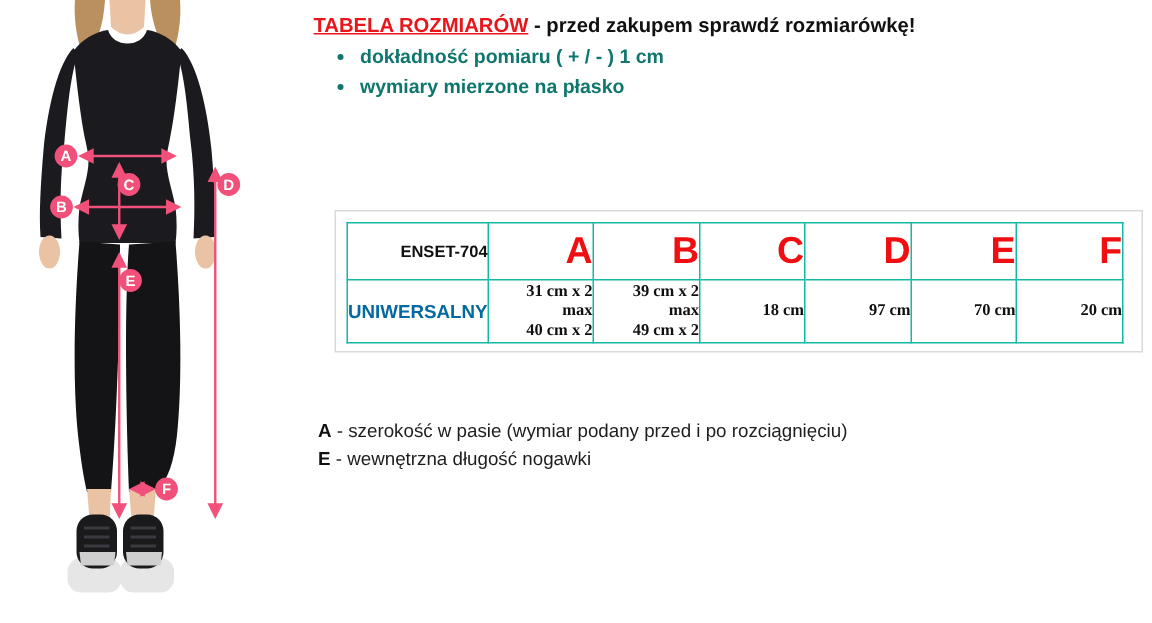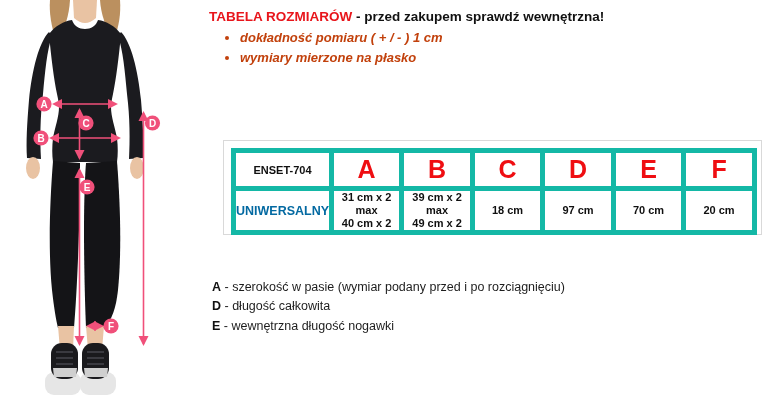--- a/index.html
+++ b/index.html
@@ -6,34 +6,34 @@
   .canvas {
     position:relative; width:768px; height:415px; background:#ffffff;
     font-family:"Liberation Sans", sans-serif; overflow:hidden;
   }
 
   
   .figure-wrap { position:absolute; left:0; top:0; width:205px; height:415px; }
 
   
   .title { position:absolute; left:209px; top:9px; font-size:13.5px; font-weight:bold; color:#111; white-space:nowrap; }
-  .title .red { color:#e8151b; }
-  .bullets { position:absolute; left:212px; top:28px; margin:0; padding-left:28px; font-size:13px; font-weight:bold; color:#c2410c;font-style:italic; }
+  .title .red { color:#e8151b; text-decoration:underline; }
+  .bullets { position:absolute; left:212px; top:28px; margin:0; padding-left:28px; font-size:13px; font-weight:bold; color:#0f766e; }
   .bullets li { line-height:19.5px; }
 
   
   .table-outer { position:absolute; left:223px; top:140px; width:537px; height:93px; border:1px solid #d9d9d9; }
   table.size { border-collapse:collapse; position:absolute; left:7px; top:7px; table-layout:fixed; }
-  table.size td { border:5px solid #14b8a6; text-align:center; vertical-align:middle; padding:0; }
+  table.size td { border:1px solid #14b8a6; text-align:right; vertical-align:middle; padding:0; }
   tr.hdr { height:38px; }
   tr.dat { height:42px; }
   .model-code { font-size:11px; font-weight:bold; color:#101010; }
   .col-letter { font-size:25px; font-weight:bold; color:#ef0e12; }
   .size-label { font-size:12.5px; font-weight:bold; color:#0369a1; }
-  .cell-value { font-size:11px; font-weight:bold; line-height:13px; color:#101010; white-space:pre-line; }
+  .cell-value { font-size:11px; font-weight:bold; line-height:13px; color:#101010; white-space:pre-line;font-family:Liberation Serif, serif; }
 
   
   .legend { position:absolute; left:212px; top:278px; font-size:12.5px; color:#1d1d1d; }
   .legend-row { line-height:19.3px; white-space:nowrap; }
   .legend-row b { font-weight:bold; color:#111; }
 </style>
 </head>
 <body>
 
 <div class="canvas">
@@ -114,21 +114,21 @@
           <text x="87" y="190.5">E</text>
         </g>
         <g>
           <circle cx="111" cy="326" r="7.6" fill="#f0507a"></circle>
           <text x="111" y="329.5">F</text>
         </g>
       </g>
     </svg>
   </div>
 
-  <div class="title"><span class="red">TABELA ROZMIARÓW</span> <span>- przed zakupem sprawdź wewnętrzna!</span></div>
+  <div class="title"><span class="red">TABELA ROZMIARÓW</span> <span>- przed zakupem sprawdź rozmiarówkę!</span></div>
 
   <ul class="bullets">
     <li>dokładność pomiaru ( + / - ) 1 cm</li>
     <li>wymiary mierzone na płasko</li>
   </ul>
 
   <div class="table-outer">
     <table class="size">
       <colgroup>
         <col style="width:88px">
@@ -161,17 +161,16 @@
         <td class="cell-value">97 cm</td>
         <td class="cell-value">70 cm</td>
         <td class="cell-value">20 cm</td>
       </tr>
     </tbody>
       </table>
   </div>
 
   <div class="legend">
     <div class="legend-row"><b>A</b> <span>- szerokość w pasie (wymiar podany przed i po rozciągnięciu)</span></div>
-    <div class="legend-row"><b>D</b> <span>- długość całkowita</span></div>
     <div class="legend-row"><b>E</b> <span>- wewnętrzna długość nogawki</span></div>
   </div>
 
 </div>
 
 </body></html>

